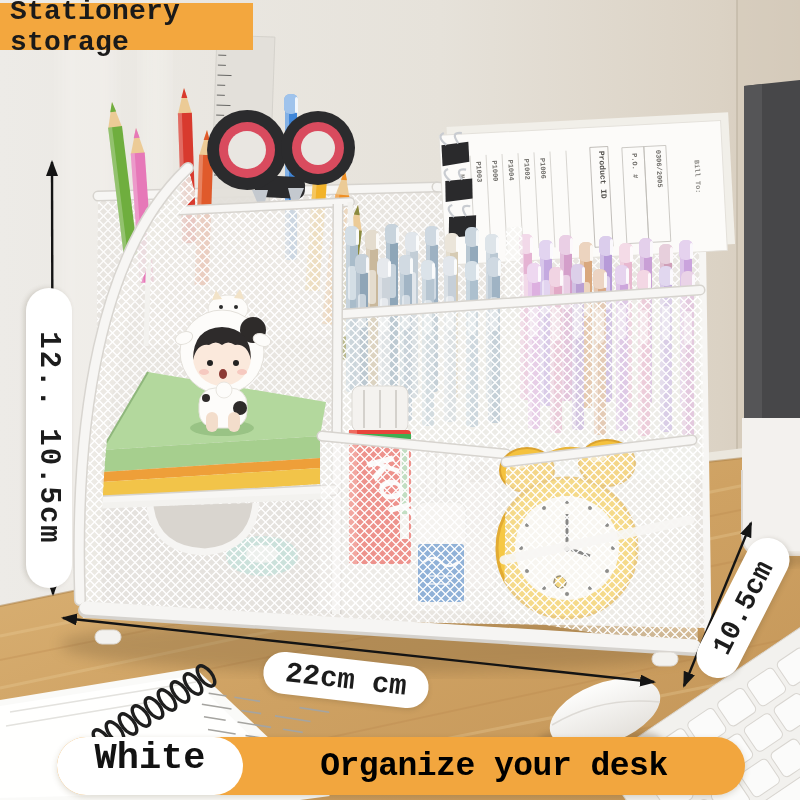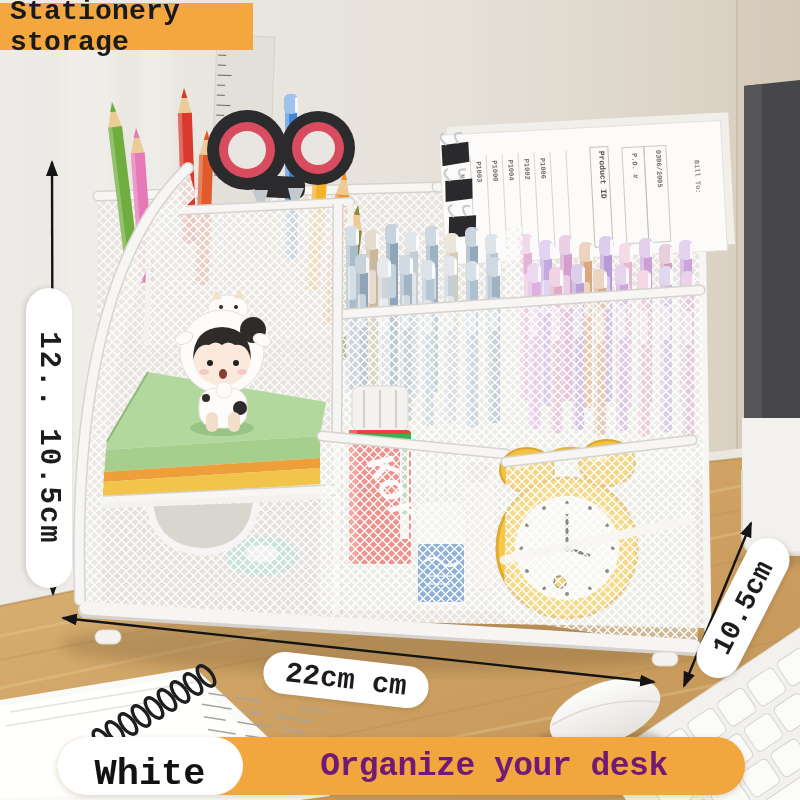--- a/index.html
+++ b/index.html
@@ -15,25 +15,25 @@
             font-weight:600;color:#1c1c1c;box-shadow:0 2px 5px rgba(70,60,40,.18);}
   .pill-height{left:-101px;top:415px;width:300px;height:46px;transform:rotate(90deg);
                font-size:29px;letter-spacing:2px;}
   .pill-width{left:263px;top:659px;width:166px;height:42px;transform:rotate(6.5deg);
               font-size:29px;}
   .pill-depth{left:667px;top:586px;width:152px;height:44px;transform:rotate(-63deg);
               font-size:28px;}
   .banner-bottom{left:57px;top:737px;width:688px;height:58px;background:#f2a63e;
                  border-radius:29px;box-shadow:0 2px 6px rgba(80,60,20,.18);}
   .color-badge{position:absolute;left:0;top:0;width:186px;height:58px;background:#ffffff;
-               border-radius:29px;display:flex;align-items:flex-end;justify-content:center;
+               border-radius:29px;display:flex;align-items:flex-start;justify-content:center;
                font-size:37px;font-weight:600;color:#121212;}
   .tagline{position:absolute;left:186px;right:0;top:0;height:58px;
            display:flex;align-items:center;justify-content:center;
-           font-size:33px;font-weight:700;letter-spacing:-.5px;color:#701a75;}
+           font-size:33px;font-weight:700;letter-spacing:-.5px;color:#000000;}
 </style>
 </head>
 <body>
 
 <div class="stage">
 
 <svg class="scene" width="800" height="800" viewBox="0 0 800 800">
   <defs>
     <linearGradient id="wallGrad" x1="0" y1="0" x2="1" y2="0">
       <stop offset="0" stop-color="#edebe7"></stop>

